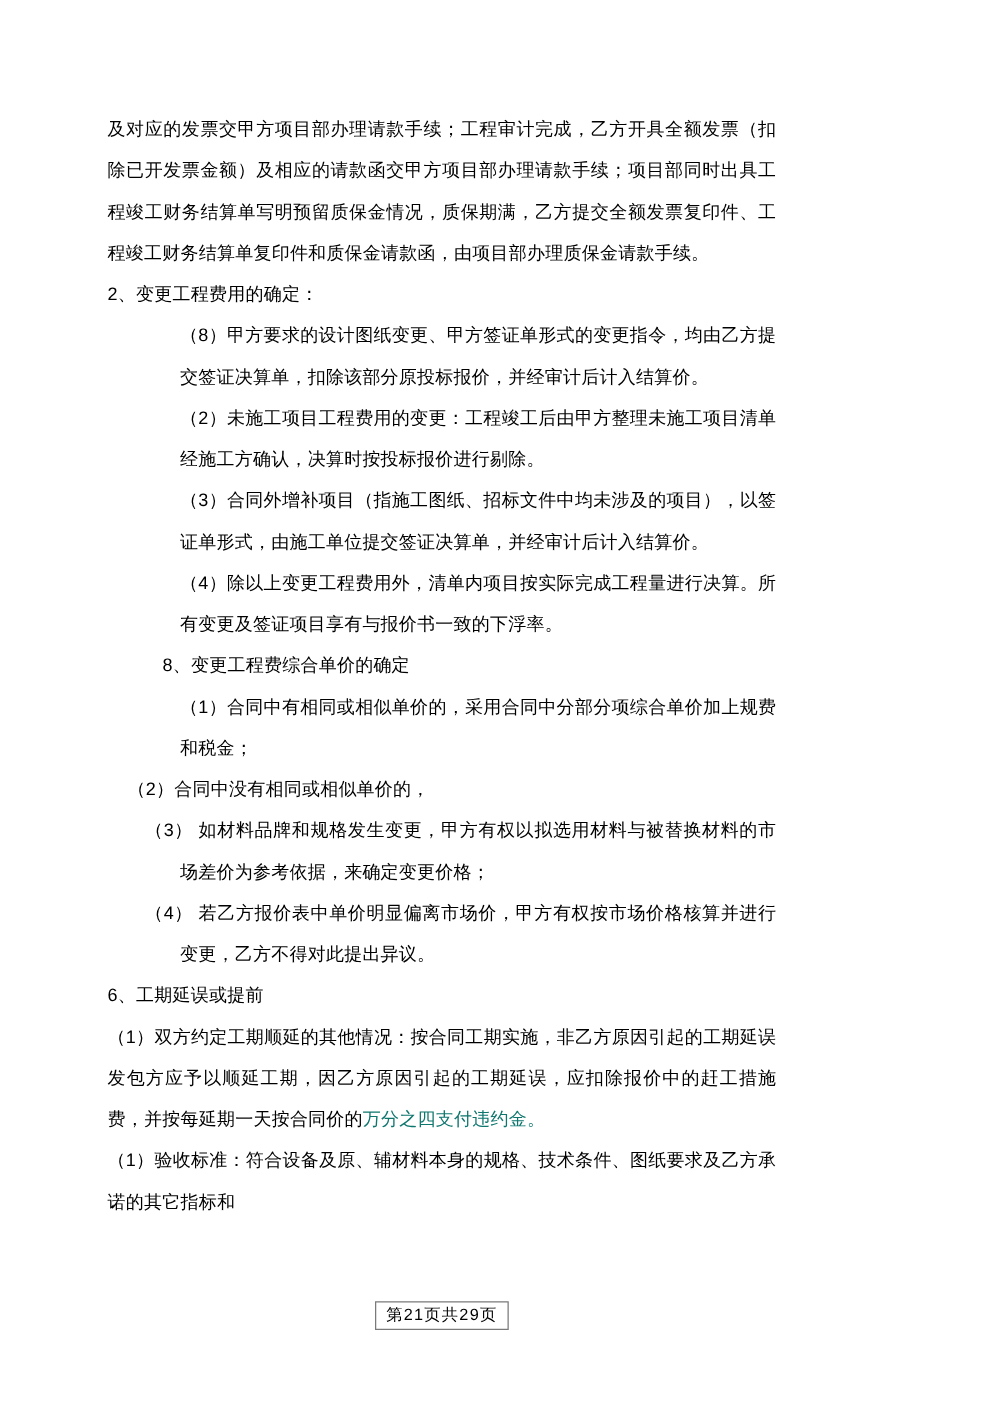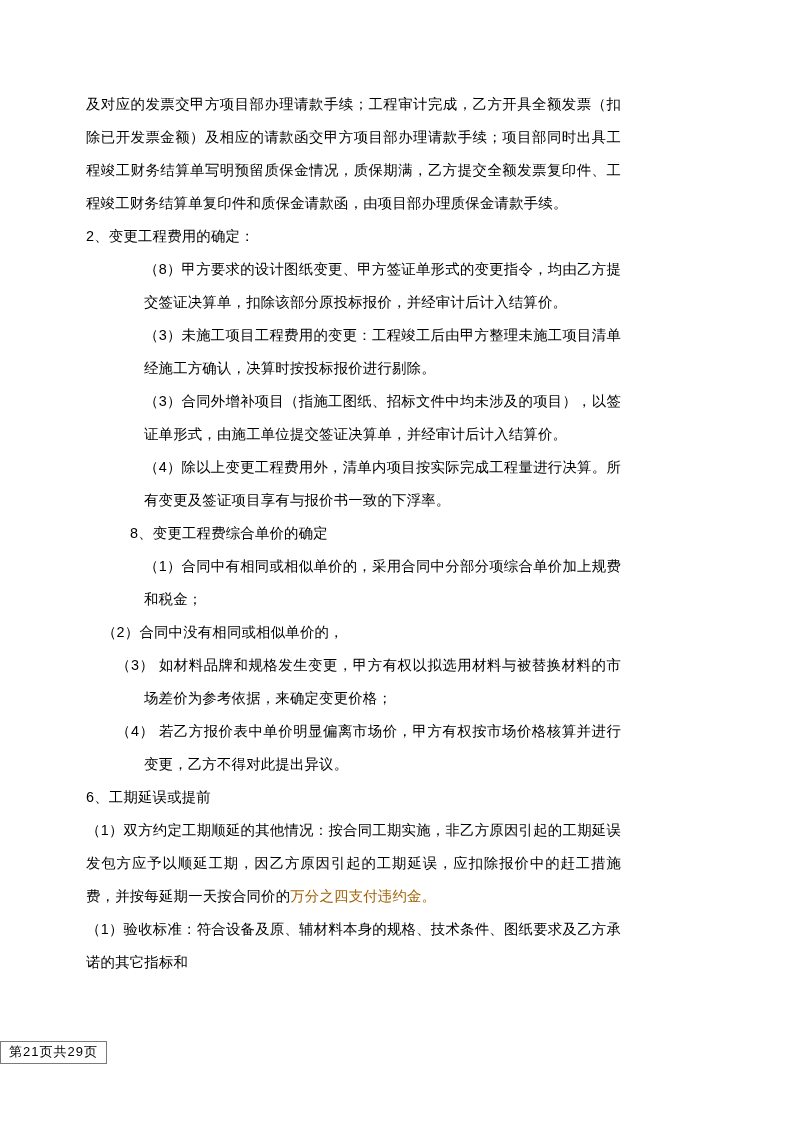--- a/index.html
+++ b/index.html
@@ -36,27 +36,28 @@
   .p-ind5 { padding-left: 16px; }
   .hang2 {
     padding-left: 58px;
     text-indent: -28px;
   }
   .hang3 {
     padding-left: 58px;
     text-indent: 0;
   }
   .highlight {
-    color: #a16207;
+    color: #0f766e;
   }
   .footer {
     position: absolute;
     left: 0;
     right: 0;
     bottom: 58px;
+    text-align: center;
     font-size: 13px;
     color: #000;
   }
   .footer-inner {
     display: inline-block;
     border: 1px solid #7a7a7a;
     padding: 1px 8px 2px 8px;
     line-height: 18px;
     letter-spacing: 1px;
   }
@@ -64,21 +65,21 @@
 </head>
 <body>
 
 <div id="page">
 
   <div class="doc-body">
 
     <p class="p p-ind1">及对应的发票交甲方项目部办理请款手续；工程审计完成，乙方开具全额发票（扣除已开发票金额）及相应的请款函交甲方项目部办理请款手续；项目部同时出具工程竣工财务结算单写明预留质保金情况，质保期满，乙方提交全额发票复印件、工程竣工财务结算单复印件和质保金请款函，由项目部办理质保金请款手续。</p>
     <p class="p p-ind1">2、变更工程费用的确定：</p>
     <p class="p hang3">（8）甲方要求的设计图纸变更、甲方签证单形式的变更指令，均由乙方提交签证决算单，扣除该部分原投标报价，并经审计后计入结算价。</p>
-    <p class="p hang3">（3）未施工项目工程费用的变更：工程竣工后由甲方整理未施工项目清单经施工方确认，决算时按投标报价进行剔除。</p>
+    <p class="p hang3">（2）未施工项目工程费用的变更：工程竣工后由甲方整理未施工项目清单经施工方确认，决算时按投标报价进行剔除。</p>
     <p class="p hang3">（3）合同外增补项目（指施工图纸、招标文件中均未涉及的项目），以签证单形式，由施工单位提交签证决算单，并经审计后计入结算价。</p>
     <p class="p hang3">（4）除以上变更工程费用外，清单内项目按实际完成工程量进行决算。所有变更及签证项目享有与报价书一致的下浮率。</p>
     <p class="p p-ind4">8、变更工程费综合单价的确定</p>
     <p class="p hang3">（1）合同中有相同或相似单价的，采用合同中分部分项综合单价加上规费和税金；</p>
     <p class="p p-ind5">（2）合同中没有相同或相似单价的，</p>
     <p class="p hang2">（3）    如材料品牌和规格发生变更，甲方有权以拟选用材料与被替换材料的市场差价为参考依据，来确定变更价格；</p>
     <p class="p hang2">（4）  若乙方报价表中单价明显偏离市场价，甲方有权按市场价格核算并进行变更，乙方不得对此提出异议。</p>
     <p class="p p-ind1">6、工期延误或提前</p>
     <p class="p p-ind1"><span>（1）双方约定工期顺延的其他情况：按合同工期实施，非乙方原因引起的工期延误发包方应予以顺延工期，因乙方原因引起的工期延误，应扣除报价中的赶工措施费，并按每延期一天按合同价的</span><span class="highlight">万分之四</span><span class="highlight">支付违约金。</span></p>
     <p class="p p-ind1">（1）验收标准：符合设备及原、辅材料本身的规格、技术条件、图纸要求及乙方承诺的其它指标和</p>

